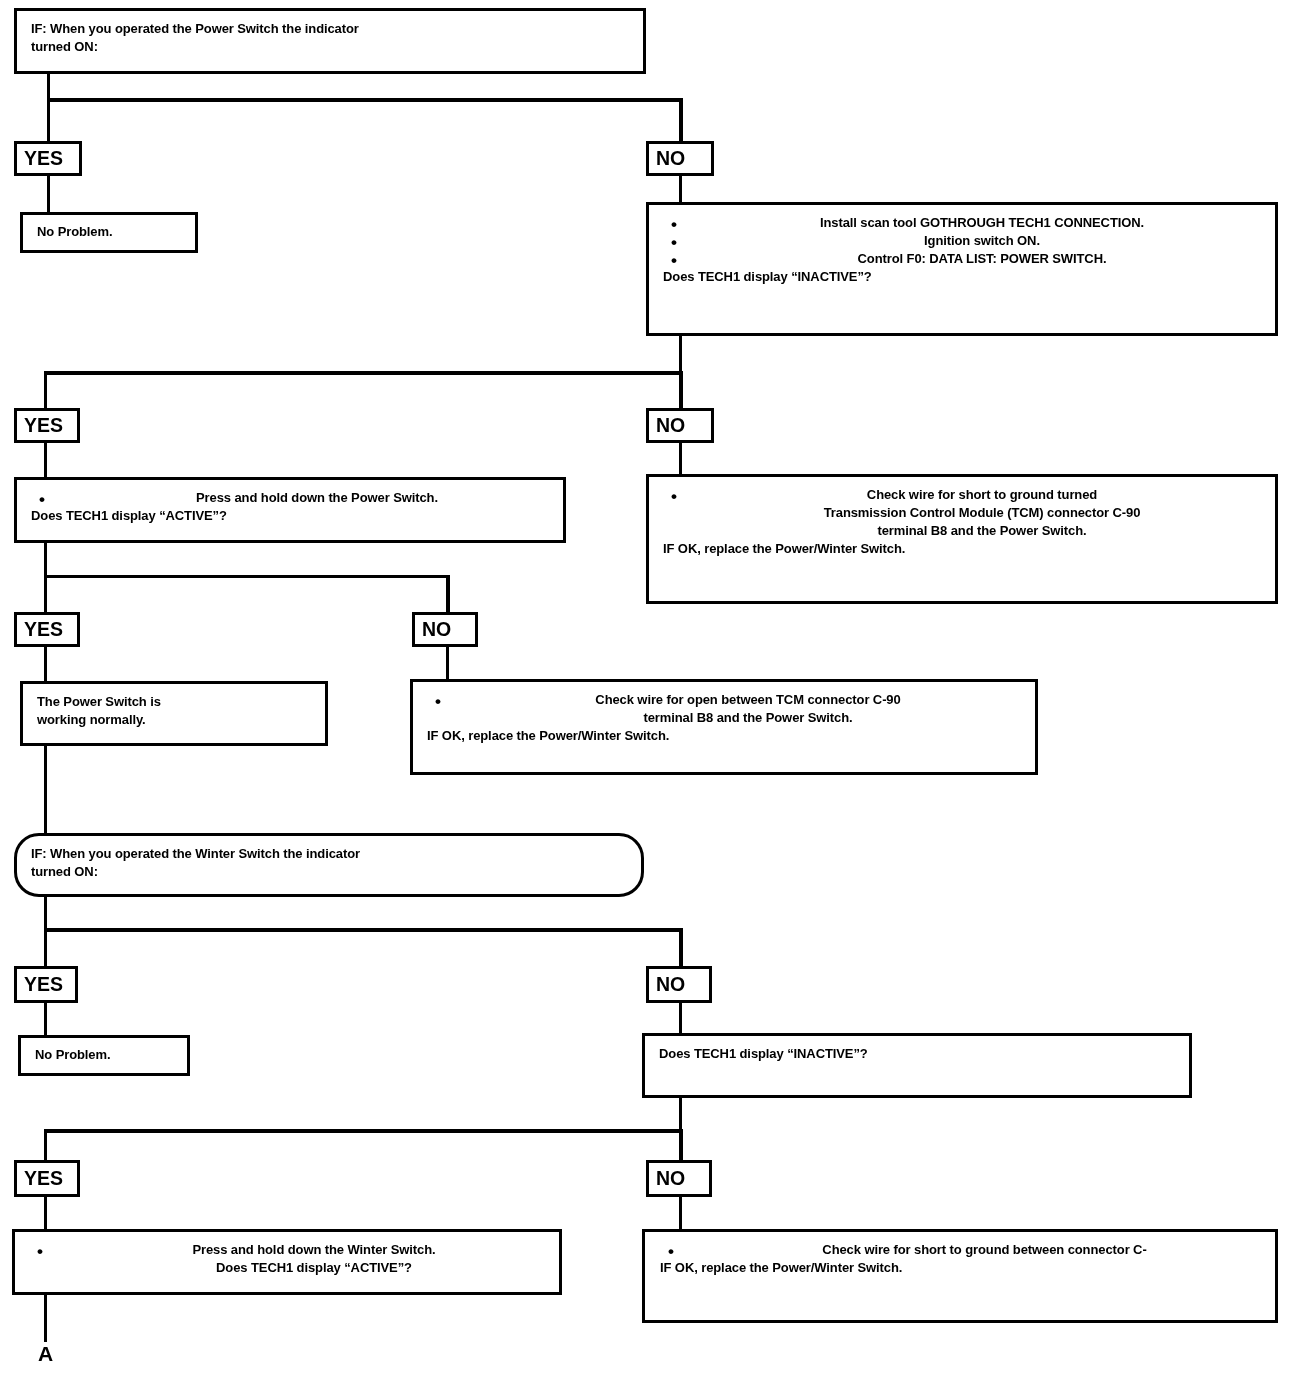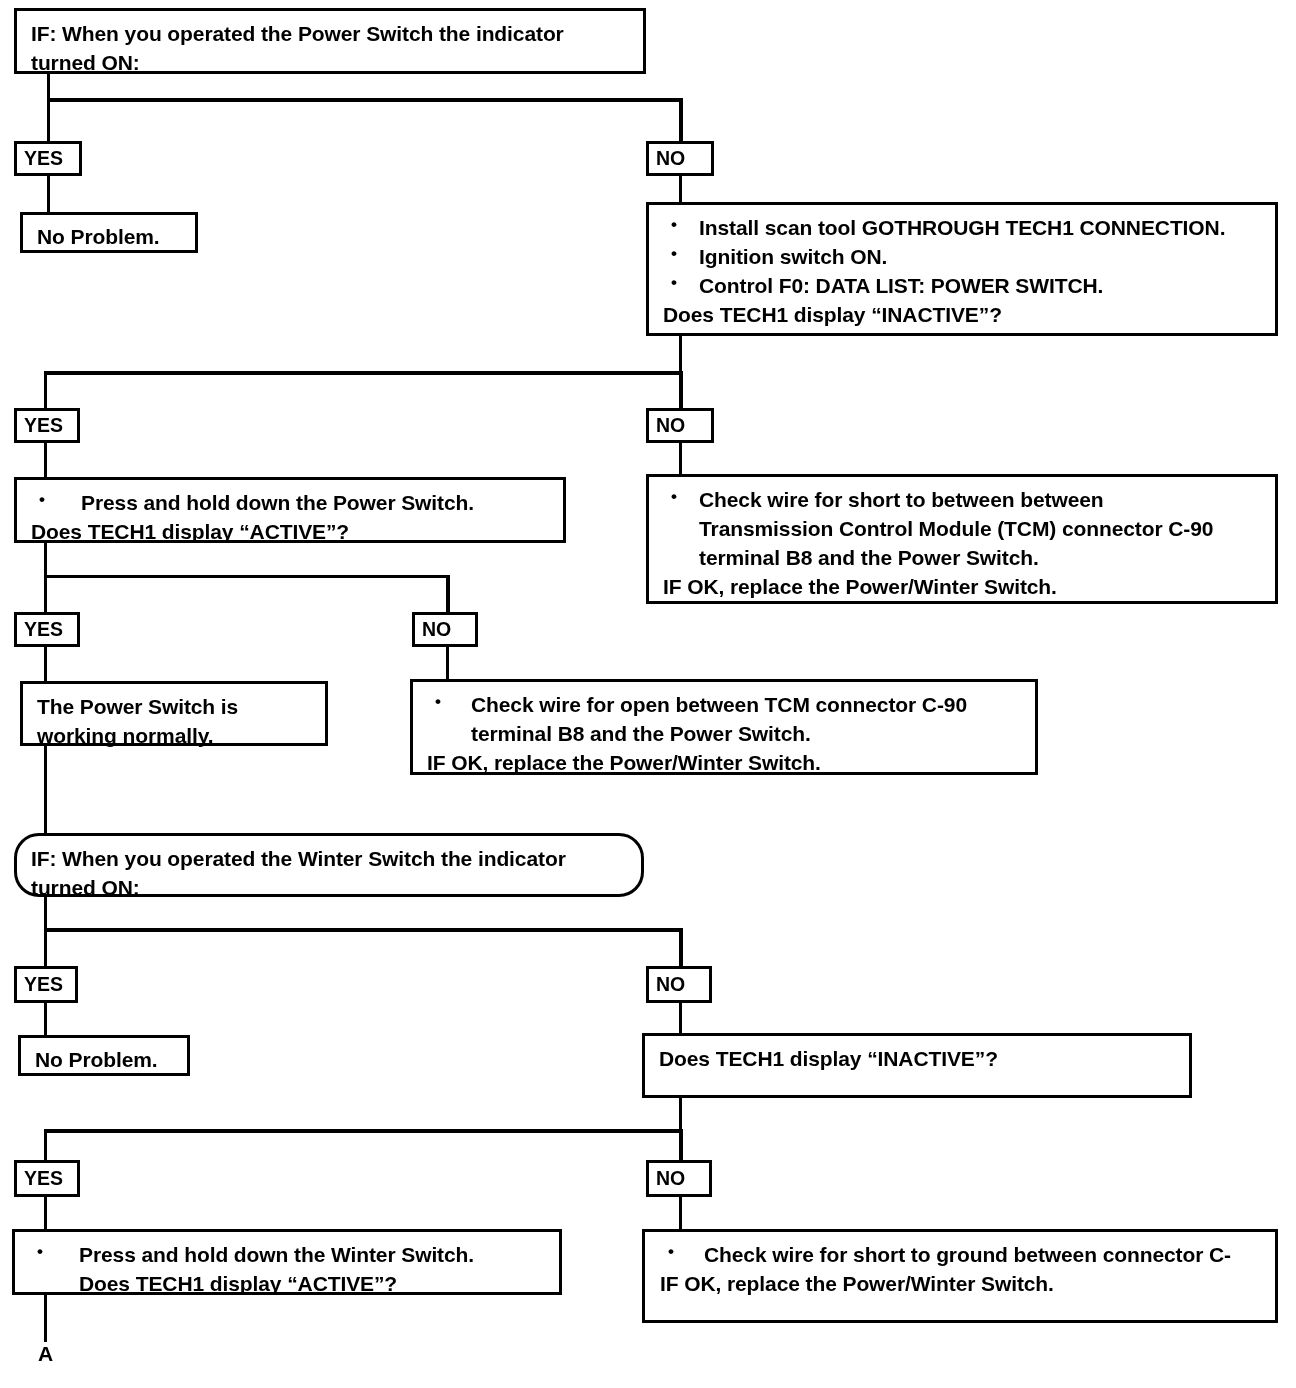--- a/index.html
+++ b/index.html
@@ -16,21 +16,21 @@
     font-family: "Liberation Sans", "DejaVu Sans", sans-serif;
     color: #000000;
     overflow: hidden;
   }
   
   .box {
     position: absolute;
     box-sizing: border-box;
     border: 3px solid #000;
     background: #fff;
-    font-size: 21px;
+    font-size: 13px;
     line-height: 1.38;
     font-weight: 600;
     letter-spacing: -0.1px;
     padding: 9px 10px 9px 14px;
   }
   
   .yn {
     position: absolute;
     box-sizing: border-box;
     border: 3px solid #000;
@@ -55,20 +55,21 @@
     background: #000;
     height: 3px;
   }
   .vline.thick { width: 4px; }
   .hline.thick { height: 4px; }
   
   ul.bl {
     margin: 0;
     padding: 0;
     list-style: none;
+    text-align: center;
   }
   ul.bl li {
     position: relative;
     padding-left: 36px;
     margin: 0 0 0 0;
   }
   ul.bl li::before {
     content: "\2022";
     position: absolute;
     left: 8px;
@@ -148,21 +149,21 @@
     <ul class="bl">
       <li style="padding-left:50px;">Press and hold down the Power Switch.</li>
     </ul>
     <div class="tail">Does TECH1 display “ACTIVE”?</div>
   </div>
 
   <div class="vline" style="left:679px; top:443px; height:32px;"></div>
   <div class="box" style="left:646px; top:474px; width:632px; height:130px;">
     <ul class="bl">
       <li>
-        <span class="hang">Check wire for short to between between</span>
+        <span class="hang">Check wire for short to ground turned</span>
         <span class="hang">Transmission Control Module (TCM) connector C-90</span>
         <span class="hang">terminal B8 and the Power Switch.</span>
       </li>
     </ul>
     <div class="tail">IF OK, replace the Power/Winter Switch.</div>
   </div>
 
   <div class="vline" style="left:44px; top:543px; height:35px;"></div>
   <div class="hline" style="left:44px; top:575px; width:406px;"></div>
   <div class="vline" style="left:44px; top:575px; height:40px;"></div>

